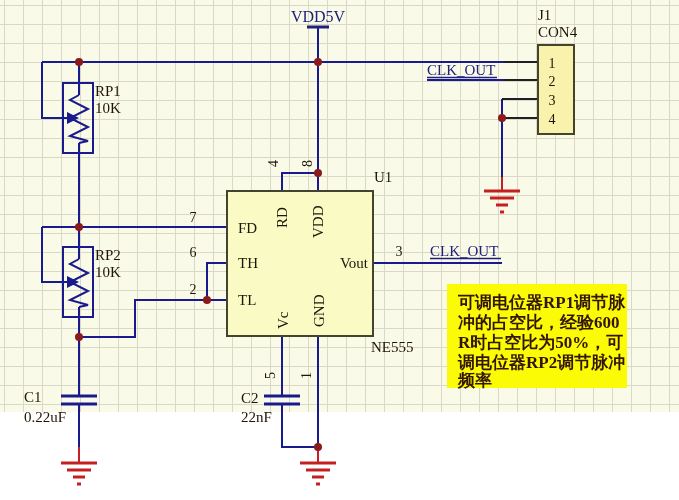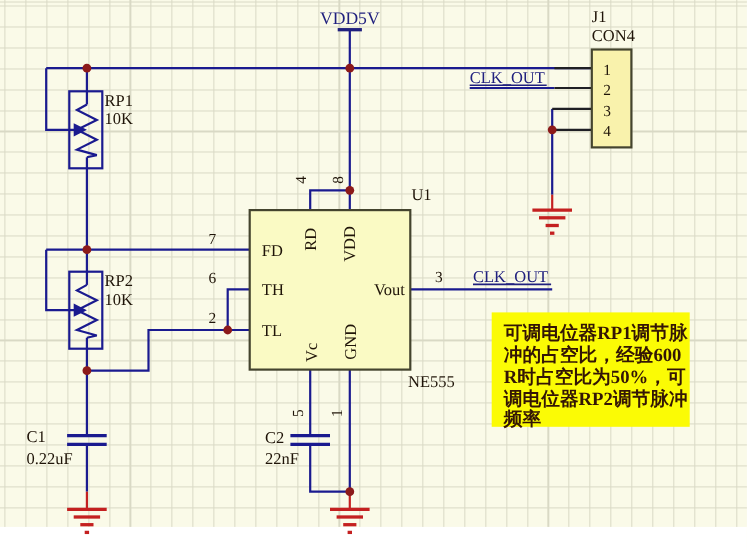--- a/index.html
+++ b/index.html
@@ -2,21 +2,21 @@
 <html><head>
 <meta charset="utf-8">
 <style>
   html,body{margin:0;padding:0;}
   body{
     width:679px;height:500px;overflow:hidden;
     font-family:"Liberation Serif","DejaVu Serif",serif;
     background:#ffffff;
   }
   #sheet{
-    position:relative;width:679px;height:479px;
+    position:relative;width:679px;height:412px;
     background-color:#fafae8;
     background-image:
       repeating-linear-gradient(to right, #d9d9c5 0px, #d9d9c5 1px, transparent 1px, transparent 19px),
       repeating-linear-gradient(to bottom, #d9d9c5 0px, #d9d9c5 1px, transparent 1px, transparent 19px);
     background-position:4px 5px;
   }
   svg{position:absolute;left:0;top:0;}
   text{fill:#1f1408;font-family:"Liberation Serif","DejaVu Serif",serif;}
   .wire{stroke:#1a1a8f;stroke-width:2;fill:none;}
   .pinline{stroke:#1f1f24;stroke-width:2;fill:none;}

